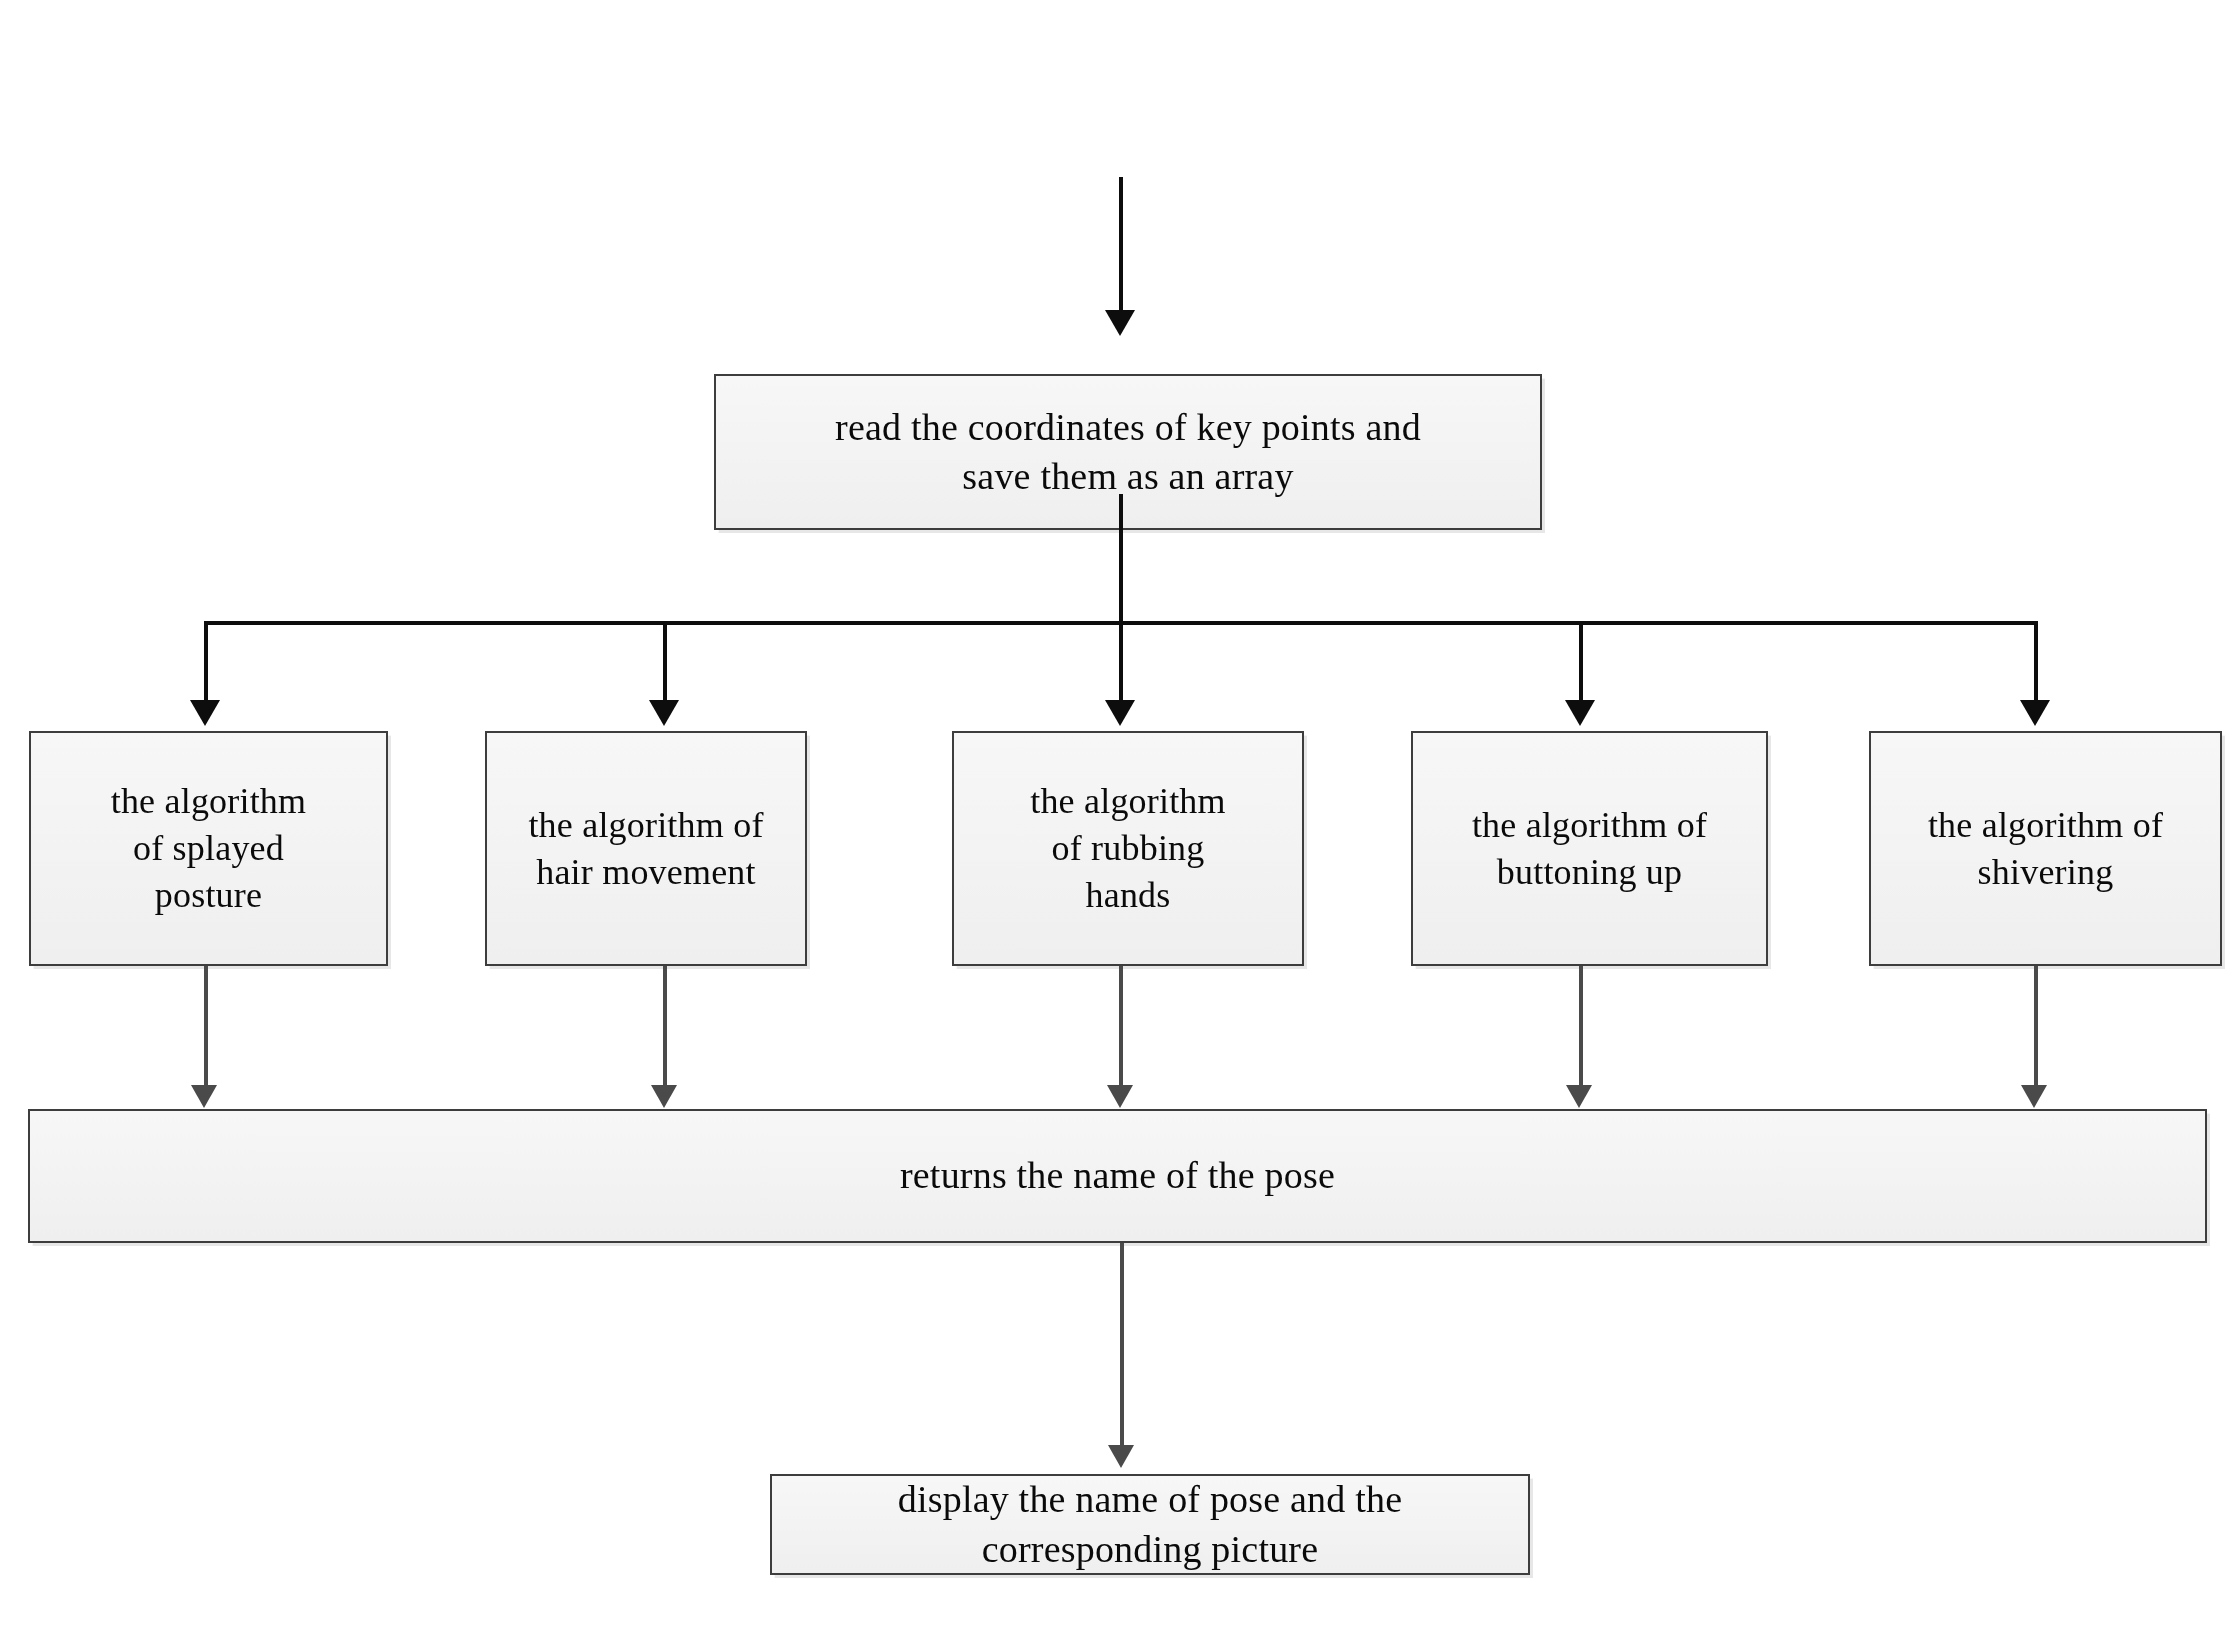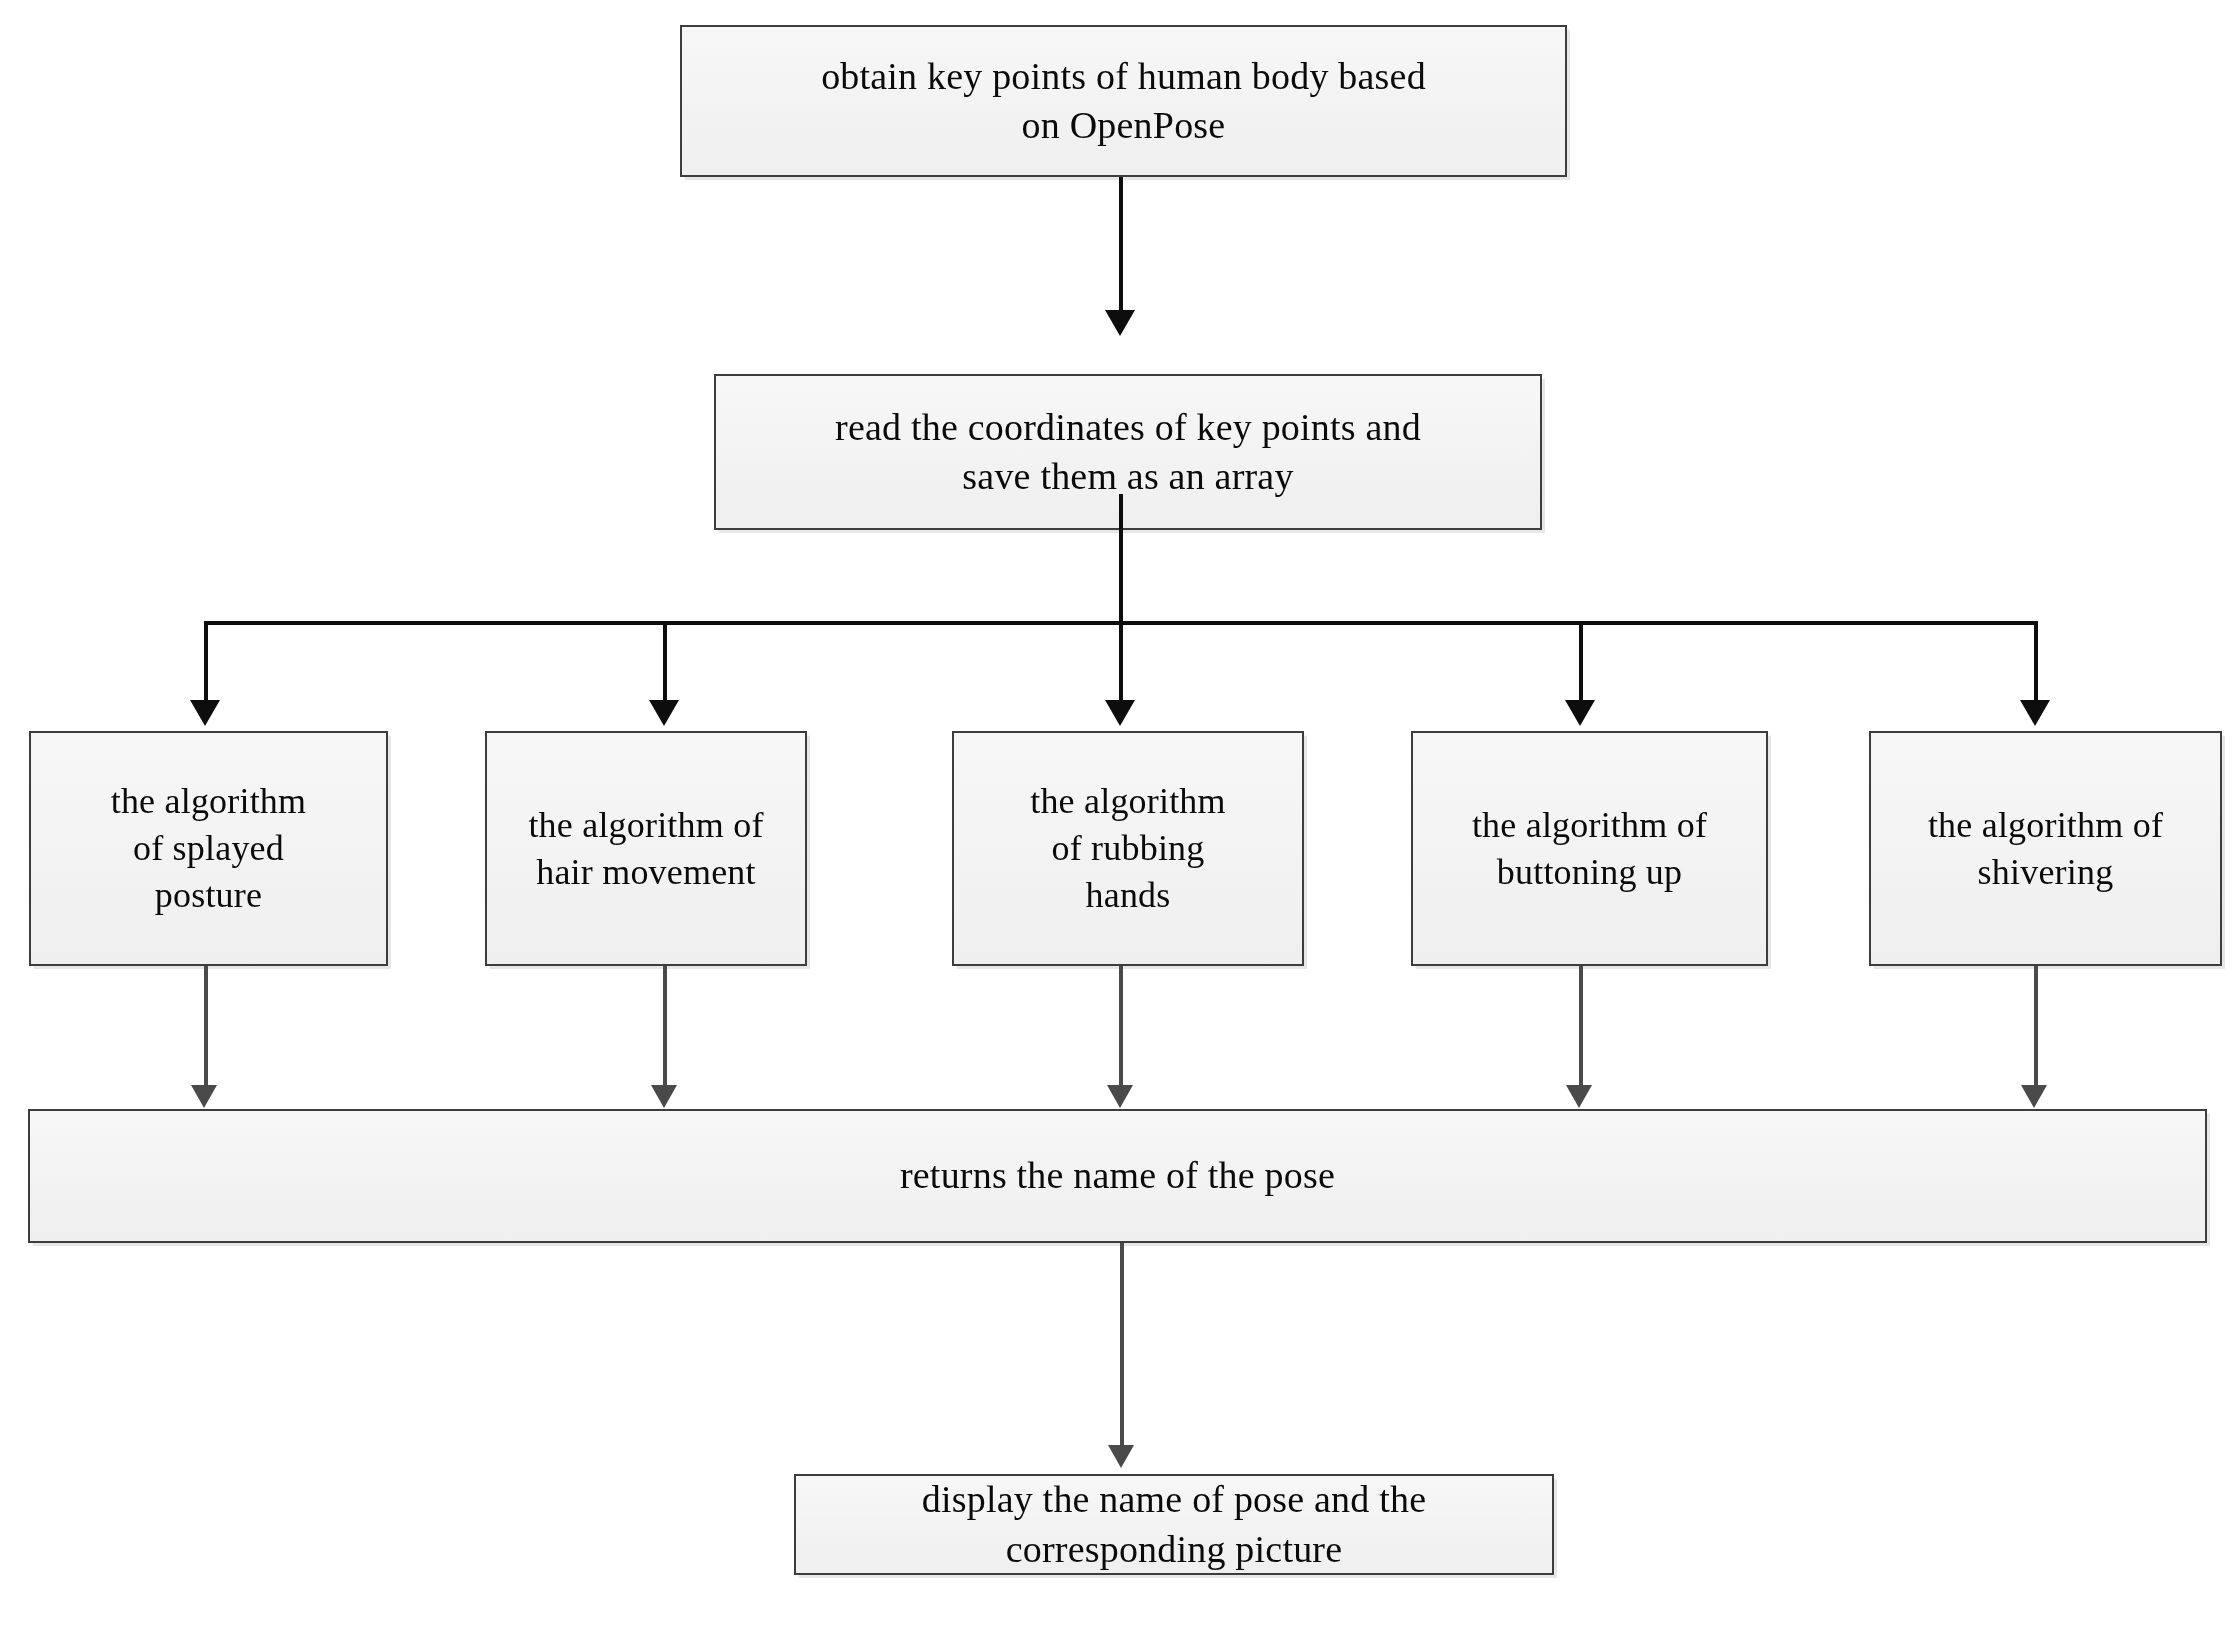--- a/index.html
+++ b/index.html
@@ -42,21 +42,21 @@
   #node-openpose   { left: 680px;  top: 25px;   width: 887px; height: 152px; font-size: 38px; }
   #node-readcoords { left: 714px;  top: 337px;  width: 828px; height: 156px; font-size: 38px; margin-top: 37px; }
 
   #node-algo-0 { left: 29px;   top: 731px; width: 359px; height: 235px; font-size: 36px; }
   #node-algo-1 { left: 485px;  top: 731px; width: 322px; height: 235px; font-size: 36px; }
   #node-algo-2 { left: 952px; top: 731px; width: 352px; height: 235px; font-size: 36px; }
   #node-algo-3 { left: 1411px; top: 731px; width: 357px; height: 235px; font-size: 36px; }
   #node-algo-4 { left: 1869px; top: 731px; width: 353px; height: 235px; font-size: 36px; }
 
   #node-returns { left: 28px;  top: 1109px; width: 2179px; height: 134px; font-size: 38px; }
-  #node-display { left: 770px; top: 1474px; width: 760px; height: 101px; font-size: 38px; margin-left: 24px; }
+  #node-display { left: 770px; top: 1474px; width: 760px; height: 101px; font-size: 38px; }
 
   
   .conn { position: absolute; }
   .vline {
     position: absolute;
     background: #0d0d0d;
   }
   .hline {
     position: absolute;
     background: #0d0d0d;
@@ -76,24 +76,20 @@
     border-left-width: 13px;
     border-right-width: 13px;
     border-top-width: 23px;
   }
 </style>
 </head>
 <body>
 
 <div id="canvas">
 
-  <div class="node" id="node-openpose">
-    <span class="txt">obtain key points of human body based
-on OpenPose</span>
-  </div>
 
   <div class="conn">
     <div class="vline" style="left:1119px; top:177px; width:3.8px; height:137px;"></div>
     <div class="arrowhead" style="left:1105px; top:310px;"></div>
   </div>
 
   <div class="node" id="node-readcoords">
     <span class="txt">read the coordinates of key points and
 save them as an array</span>
   </div>

